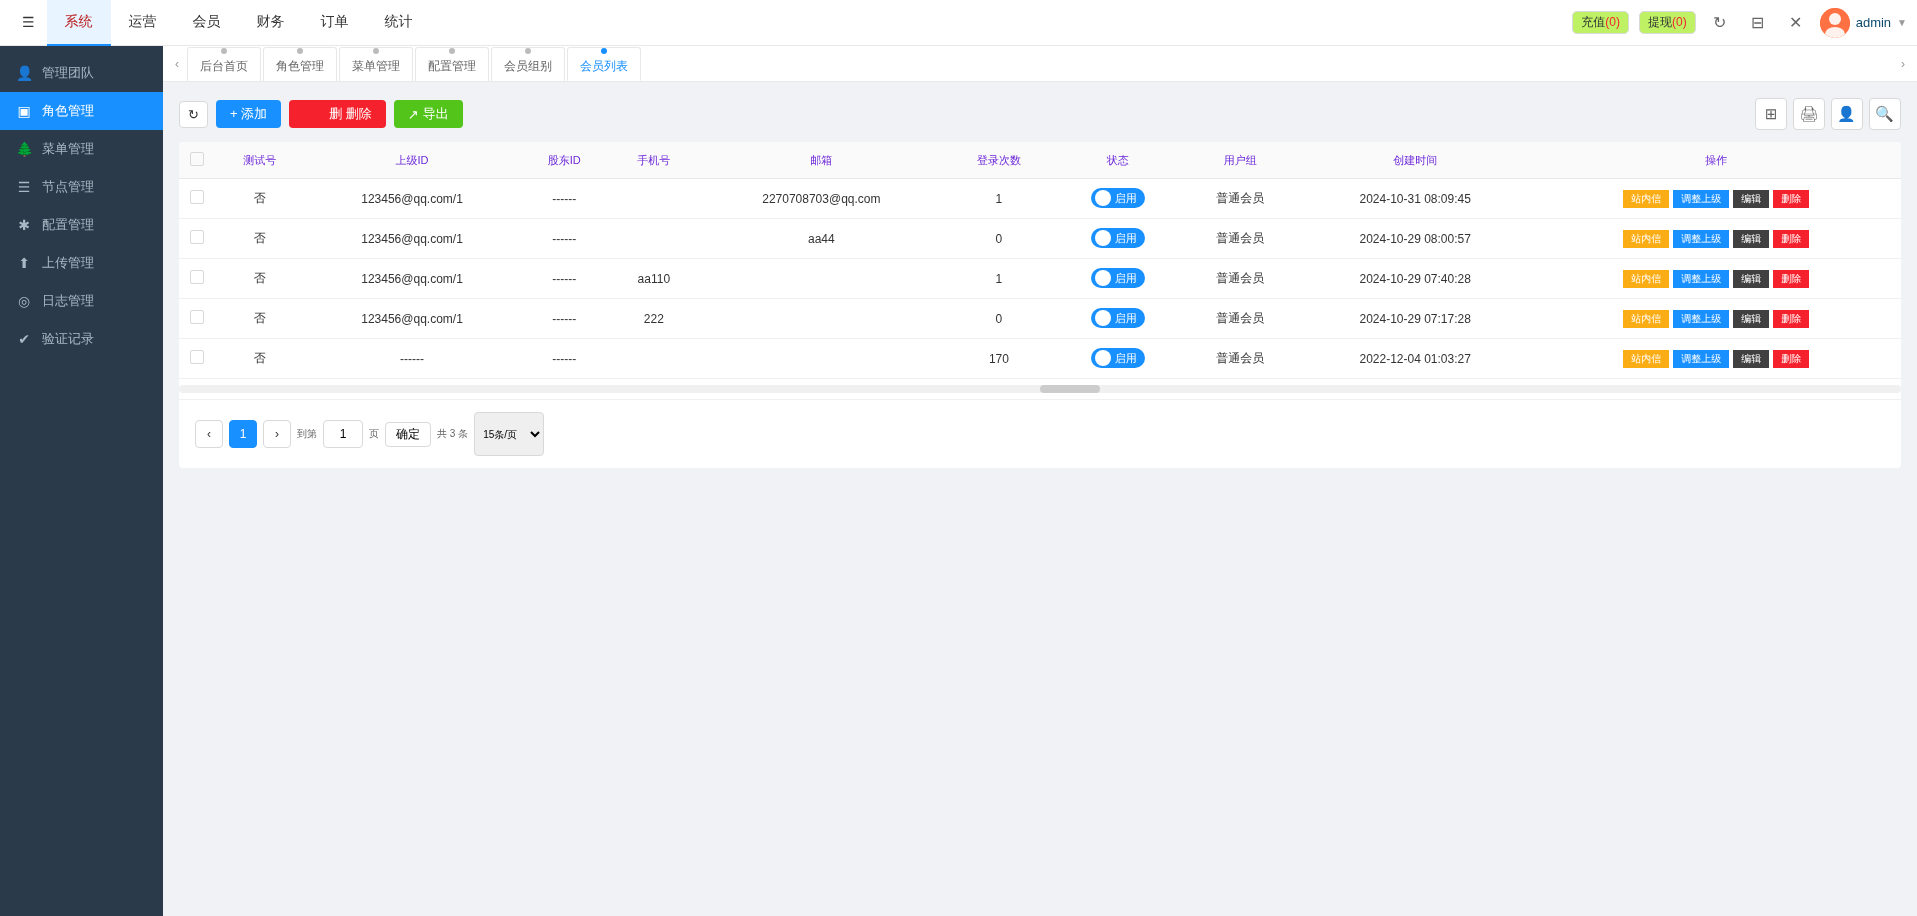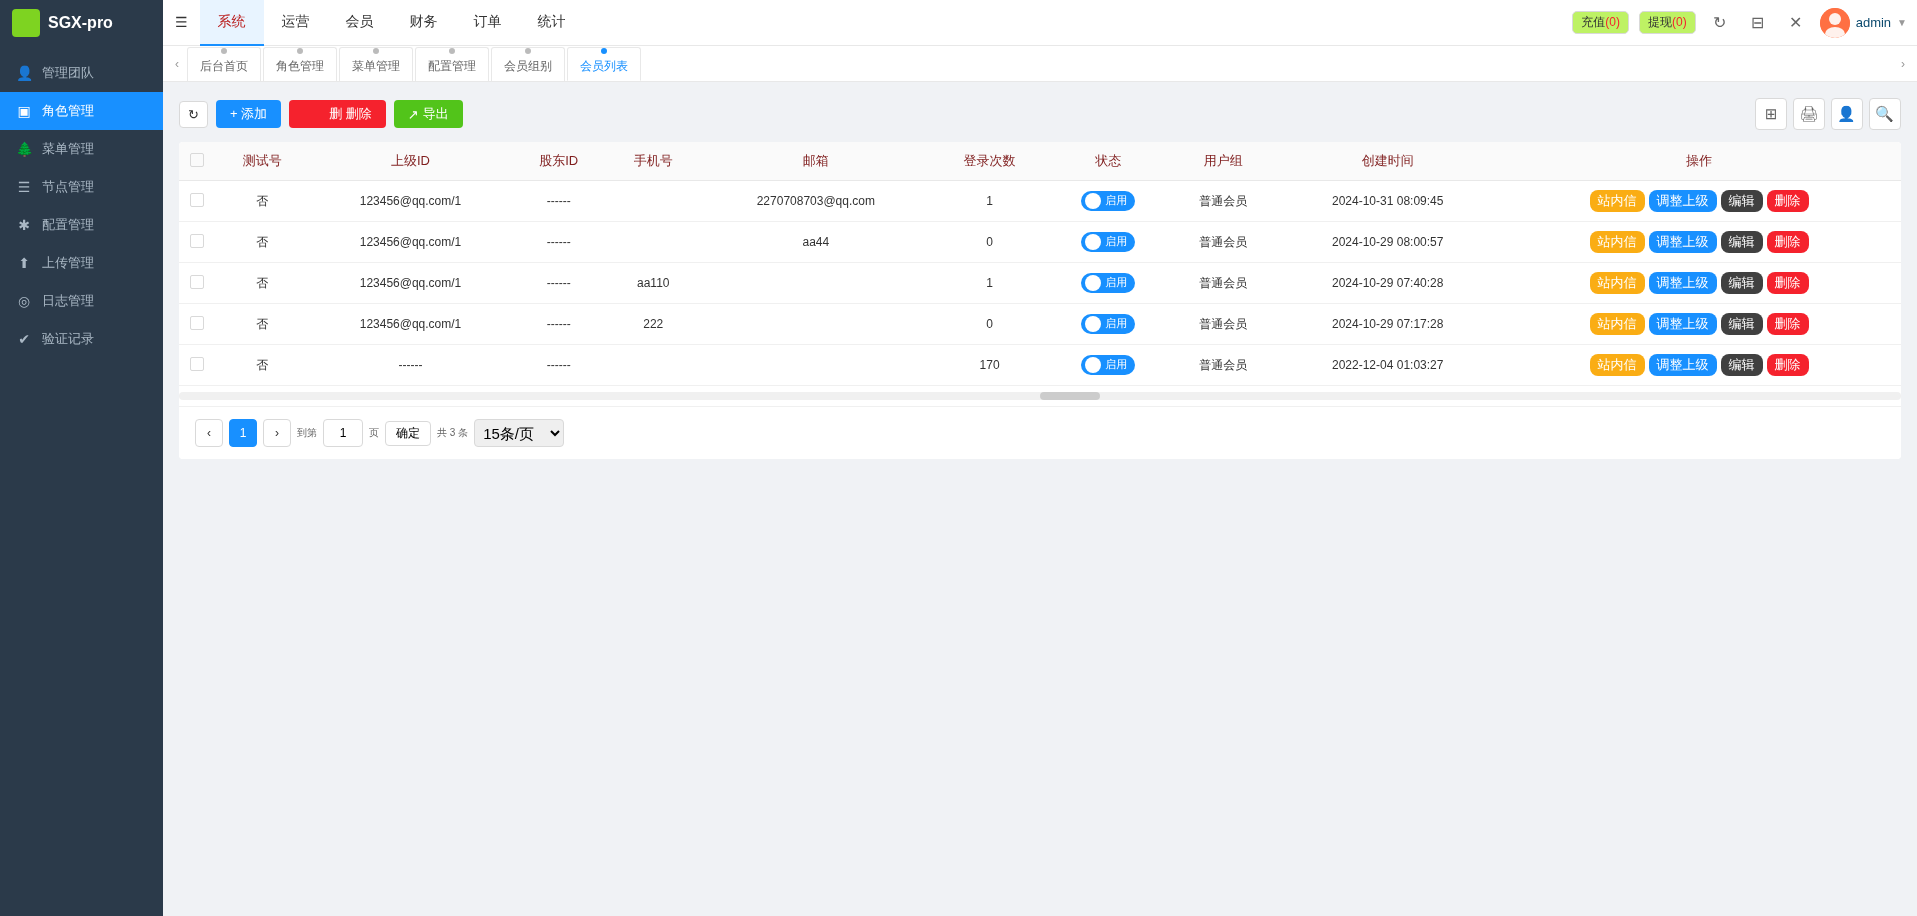--- a/index.html
+++ b/index.html
@@ -52,58 +52,54 @@
     .btn { display: flex; align-items: center; gap: 4px; padding: 5px 14px; border-radius: 4px; cursor: pointer; font-size: 13px; border: none; }
     .btn-default { background: #fff; border: 1px solid #d9d9d9; color: #333; }
     .btn-primary { background: #1890ff; color: #fff; }
     .btn-danger { background: #f5222d; color: #fff; padding-left: 40px; }
     .btn-success { background: #52c41a; color: #fff; }
     .toolbar-icon-btn { width: 32px; height: 32px; display: flex; align-items: center; justify-content: center; border: 1px solid #d9d9d9; border-radius: 4px; cursor: pointer; background: #fff; color: #666; font-size: 15px; }
 
     
     .table-wrapper { background: #fff; border-radius: 4px; overflow: hidden; }
     table { width: 100%; border-collapse: collapse; }
-    th { background: #fafafa; padding: 10px 8px; text-align: center; color: #7f1d1d; font-weight: 500; border-bottom: 1px solid #e8e8e8; white-space: nowrap; font-size: 13px; }
+    th { background: #fafafa; padding: 10px 8px; text-align: center; color: #6d28d9; font-weight: 500; border-bottom: 1px solid #e8e8e8; white-space: nowrap; font-size: 11px; }
     td { padding: 9px 8px; text-align: center; border-bottom: 1px solid #f0f0f0; font-size: 12px; color: #333; white-space: nowrap; }
     .checkbox-col { width: 36px; }
     .checkbox { width: 14px; height: 14px; border: 1px solid #d9d9d9; border-radius: 2px; display: inline-block; }
 
     
     .status-toggle { display: inline-flex; align-items: center; background: #1890ff; border-radius: 20px; padding: 2px 8px 2px 4px; gap: 4px; color: #fff; font-size: 11px; cursor: pointer; }
     .toggle-circle { width: 16px; height: 16px; border-radius: 50%; background: #fff; }
 
     
     .action-btns { display: flex; gap: 4px; justify-content: center; }
-    .action-btn { padding: 2px 8px; border-radius: 8px; font-size: 13px; color: #fff; cursor: pointer; border: none; white-space: nowrap; }
+    .action-btn { padding: 2px 8px; border-radius: 0; font-size: 10px; color: #fff; cursor: pointer; border: none; white-space: nowrap; }
     .btn-zhanneixin { background: #faad14; }
     .btn-tiaozheng { background: #1890ff; }
     .btn-bianji { background: #404040; }
     .btn-shanchu { background: #f5222d; }
 
     
     .pagination { display: flex; align-items: center; gap: 6px; padding: 12px 16px; background: #fff; margin-top: 0; border-top: 1px solid #f0f0f0; }
     .page-btn { width: 28px; height: 28px; display: flex; align-items: center; justify-content: center; border: 1px solid #d9d9d9; border-radius: 4px; cursor: pointer; background: #fff; color: #333; font-size: 12px; }
     .page-btn.active { background: #1890ff; border-color: #1890ff; color: #fff; }
     .page-input { width: 40px; height: 28px; border: 1px solid #d9d9d9; border-radius: 4px; text-align: center; font-size: 12px; }
     .page-text { color: #666; font-size: 10px; }
     .page-confirm { padding: 3px 10px; background: #fff; border: 1px solid #d9d9d9; border-radius: 4px; cursor: pointer; font-size: 12px; }
-    .page-size-select { height: 28px; border: 1px solid #d9d9d9; border-radius: 4px; font-size: 15px; padding: 0 4px; }
+    .page-size-select { height: 44px; border: 1px solid #d9d9d9; border-radius: 4px; font-size: 10px; padding: 0 4px; }
 
     
     .table-scroll-bar { height: 8px; background: #f0f0f0; border-radius: 4px; margin: 4px 0; position: relative; }
     .table-scroll-thumb { height: 8px; width: 60px; background: #ccc; border-radius: 4px; position: absolute; left: 50%; }
   </style>
 </head>
 <body>
 
 <div class="top-bar">
-  <div class="logo-area">
-    <div class="logo-square"></div>
-    <span class="logo-text">SGX-pro</span>
-  </div>
 
   <nav class="nav-menu">
 
     <div class="nav-item" style="padding:0 12px;">
       <span>☰</span>
     </div>
     <div class="nav-item active">
       <span>系统</span>
     </div>
     <div class="nav-item">

